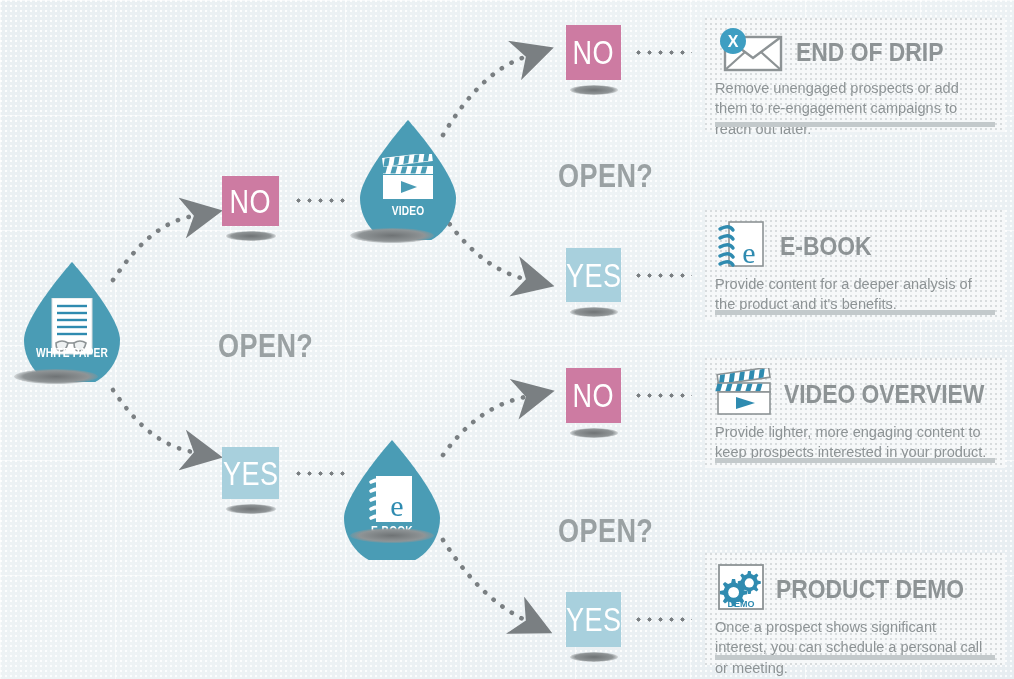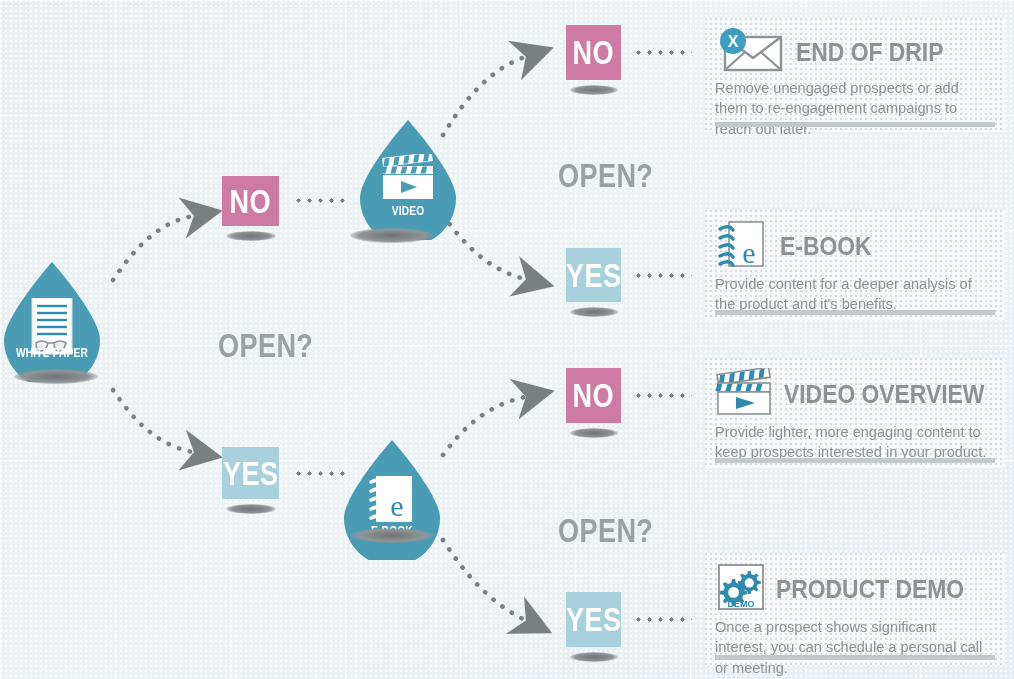--- a/index.html
+++ b/index.html
@@ -66,21 +66,21 @@
     border-radius: 50%;
   }
 
   
   .decbox {
     position: absolute;
     display: flex;
     align-items: center;
     justify-content: center;
     color: #ffffff;
-    font-weight: bold;
+    font-weight: normal;
     letter-spacing: 0.5px;
   }
   .decbox.no  { background: #cd7ba2; }
   .decbox.yes { background: #a8d0dd; }
   .decbox span {
     display: block;
     transform: scaleX(0.82);
     line-height: 1;
   }
 
@@ -180,21 +180,21 @@
       <path d="M443,135 C466,97 492,68 525,57" marker-end="url(#ah)"></path>
 
       <path d="M443,215 C466,248 492,271 525,279" marker-end="url(#ah)"></path>
 
       <path d="M443,455 C466,423 492,404 525,397" marker-end="url(#ah)"></path>
 
       <path d="M443,540 C466,576 492,604 525,620" marker-end="url(#ah)"></path>
     </g>
   </svg>
 
-  <div class="drop" style="left:4px; top:262px;">
+  <div class="drop" style="left:24px; top:262px;">
     <div class="blob"></div>
     <div class="ico" style="top:36px;">
       <svg width="48" height="58" viewBox="0 0 48 58">
         <rect x="4" y="0" width="40" height="56" fill="#ffffff" stroke="#d9dee0" stroke-width="1"></rect>
         <g stroke="#2f8bb0" stroke-width="2.4">
           <line x1="9" y1="8" x2="39" y2="8"></line>
           <line x1="9" y1="15" x2="39" y2="15"></line>
           <line x1="9" y1="22" x2="39" y2="22"></line>
           <line x1="9" y1="29" x2="39" y2="29"></line>
           <line x1="9" y1="36" x2="39" y2="36"></line>

